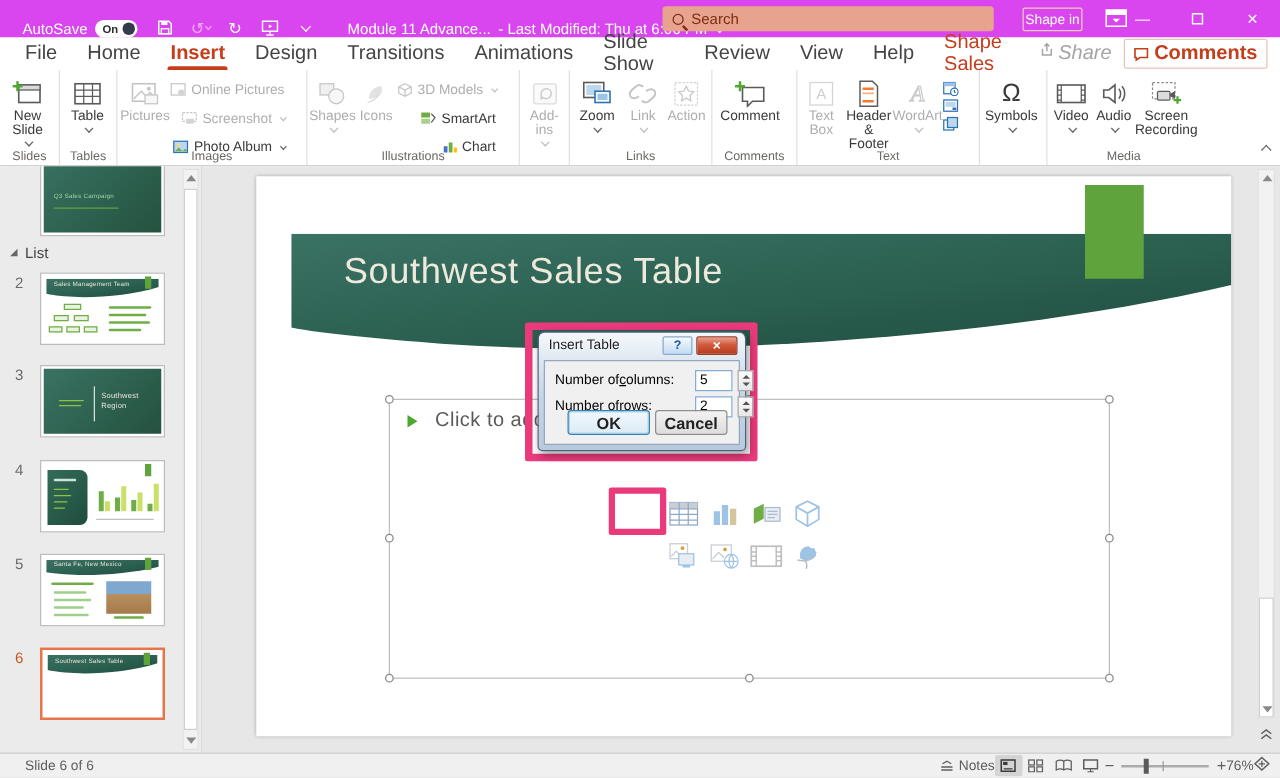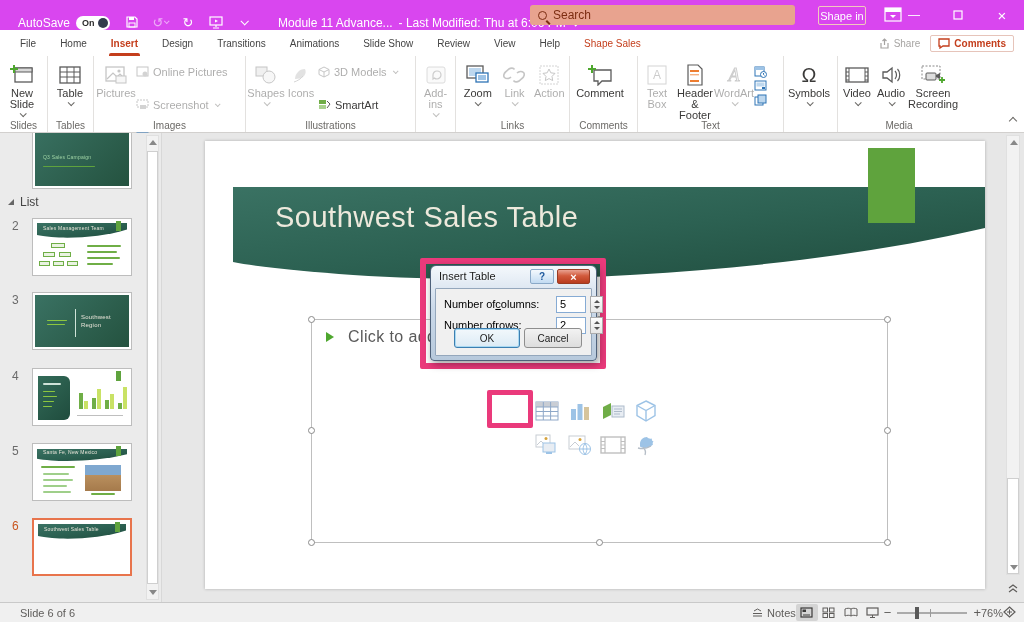--- a/index.html
+++ b/index.html
@@ -23,38 +23,38 @@
   .tb-search input { border:none; background:transparent; outline:none; font-size:12px; color:#5e1f10; width:200px; font-family:"Liberation Sans",sans-serif; }
   .tb-search input::placeholder { color:#7C2D12; }
   .mag { width:9px; height:9px; border:1.5px solid #7C2D12; border-radius:50%; position:relative; }
   .mag::after { content:""; position:absolute; left:8px; top:8px; width:5px; height:1.5px; background:#7C2D12; transform:rotate(45deg); transform-origin:0 0; }
   .signin { position:absolute; left:818px; top:6px; width:48px; height:19px; border:1px solid #f1c9bd; border-radius:2px; color:#fff; font-size:11px; display:flex; align-items:center; justify-content:center; }
   .ribopts { position:absolute; left:884px; top:7px; width:18px; height:15px; }
   .wbtns { position:absolute; right:0; top:0; height:30px; display:flex; }
   .wbtn { width:44px; height:30px; display:flex; align-items:center; justify-content:center; color:#fff; font-size:12px; }
 
   
-  .tabrow { position:absolute; left:0; top:30px; width:1024px; height:26px; background:#fff; display:flex; align-items:center; font-size:10px; color:#444; }
+  .tabrow { position:absolute; left:0; top:30px; width:1024px; height:26px; background:#fff; display:flex; align-items:center; font-size:16px; color:#444; }
   .tab { padding:0 12px; height:26px; display:flex; align-items:center; position:relative; }
   .tab:first-child { margin-left:8px; }
   .tab.active { color:#C43E1C; font-weight:bold; }
   .tab.active::after { content:""; position:absolute; left:10px; right:10px; bottom:0; height:3px; background:#C43E1C; border-radius:2px 2px 0 0; }
   .tab.ctx { color:#C43E1C; }
   .tabrow .right { margin-left:auto; display:flex; align-items:center; gap:10px; margin-right:10px; }
-  .sharebtn { color:#a6a4a2; display:flex; align-items:flex-end; gap:4px; }
+  .sharebtn { color:#a6a4a2; display:flex; align-items:flex-start; gap:4px;font-style:italic; }
   .commentsbtn { color:#C43E1C; font-weight:bold; display:flex; align-items:center; gap:4px; border:1px solid #e6c4ba; border-radius:2px; padding:2px 7px; }
 
   
   .ribbon { position:absolute; left:0; top:56px; width:1024px; height:77px; background:#fff; border-bottom:1px solid #D2D0CE; display:flex; }
   .rgroup { position:relative; height:100%; border-right:1px solid #E3E1DF; display:flex; align-items:flex-start; padding:3px 2px 14px 2px; }
   .glabel { position:absolute; bottom:1px; left:0; right:0; text-align:center; font-size:10px; color:#6b6966; }
   .bigbtn { width:40px; min-width:34px; display:flex; flex-direction:column; align-items:center; padding-top:3px; font-size:11px; color:#3b3a39; text-align:center; line-height:11px; }
   .bigbtn .ic { height:26px; display:flex; align-items:center; justify-content:center; }
   .bigbtn .chev { margin-top:2px; width:5px; height:5px; color:#6b6966; }
-  .smallcol { display:flex; flex-direction:column; gap:16px; padding-top:4px; }
+  .smallcol { display:flex; flex-direction:column; gap:6px; padding-top:4px;align-items:flex-end; }
   .smallrow { display:flex; align-items:center; gap:4px; font-size:11px; color:#3b3a39; height:17px; white-space:nowrap; }
   .smallrow .chev { width:4px; height:4px; color:#6b6966; margin-left:2px; }
   .disabled { opacity:.42; }
   .minicol { display:flex; flex-direction:column; gap:2px; padding-top:5px; margin-left:2px; }
   .minicol span { width:13px; height:12px; display:block; }
   .collapse { position:absolute; right:8px; bottom:4px; color:#6b6966; }
 
   
   .content { position:absolute; left:0; top:133px; width:1024px; height:469px; }
 
@@ -103,21 +103,21 @@
   .dlg-title { position:absolute; left:8px; top:4px; color:#1a1a1a; text-shadow:0 0 3px #fff; }
   .dlg-help { position:absolute; right:42px; top:3px; width:24px; height:15px; border:1px solid #8AA9C8; border-radius:2px; background:linear-gradient(#F4F9FD,#C2DBF2); color:#1E5A9E; font-weight:bold; font-size:10px; display:flex; align-items:center; justify-content:center; }
   .dlg-close { position:absolute; right:6px; top:3px; width:33px; height:15px; border:1px solid #9A3B22; border-radius:2px; background:linear-gradient(#E9A291,#D25A3C 45%,#B83C1E); color:#fff; font-weight:bold; font-size:11px; display:flex; align-items:center; justify-content:center; }
   .dlg-body { position:absolute; left:4px; right:4px; top:22px; bottom:4px; background:#F0F0F0; border:1px solid #94A7BC; border-radius:1px; }
   .fld { position:absolute; left:8px; display:flex; align-items:center; color:#000; }
   .fld .u { text-decoration:underline; }
   .fld input { position:absolute; left:112px; width:30px; height:17px; border:1px solid #86ABD4; font-size:11px; padding-left:3px; font-family:"Liberation Sans",sans-serif; outline:none; }
   .spin { position:absolute; left:146px; width:13px; height:17px; border:1px solid #ACACAC; background:linear-gradient(#FDFDFD,#E6E6E6); display:flex; flex-direction:column; align-items:center; justify-content:space-evenly; }
   .spin .tri-up { border-left-width:3px; border-right-width:3px; border-bottom-width:3px; border-bottom-color:#555; }
   .spin .tri-down { border-left-width:3px; border-right-width:3px; border-top-width:3px; border-top-color:#555; }
-  .dbtn { position:absolute; bottom:7px; height:20px; border-radius:3px; font-size:10px; color:#222; display:flex; align-items:center; justify-content:center; }
+  .dbtn { position:absolute; bottom:7px; height:20px; border-radius:3px; font-size:13px; color:#222; display:flex; align-items:center; justify-content:center;font-weight:bold; }
   .dbtn.ok { left:18px; width:66px; background:linear-gradient(#F2F8FC,#DCEBF5); border:1px solid #3C7FB1; box-shadow:0 0 0 1px #A9D9F2 inset; }
   .dbtn.cancel { right:9px; width:58px; background:linear-gradient(#F2F2F2,#DDDDDD); border:1px solid #8E8E8E; }
 
   
   .escroll { position:absolute; right:4px; top:2px; width:14px; height:440px; background:#F2F2F2; border:1px solid #E0E0E0; }
   .ethumb { position:absolute; left:0; width:12px; top:342px; height:96px; background:#fff; border:1px solid #CFCFCF; }
   .navbtns { position:absolute; right:4px; top:446px; width:14px; display:flex; flex-direction:column; gap:4px; align-items:center; }
 
   
   .statusbar { position:absolute; left:0; top:602px; width:1024px; height:20px; background:#F0F0F0; border-top:1px solid #C9C9C9; font-size:11px; color:#5f5d5b; display:flex; align-items:center; }

